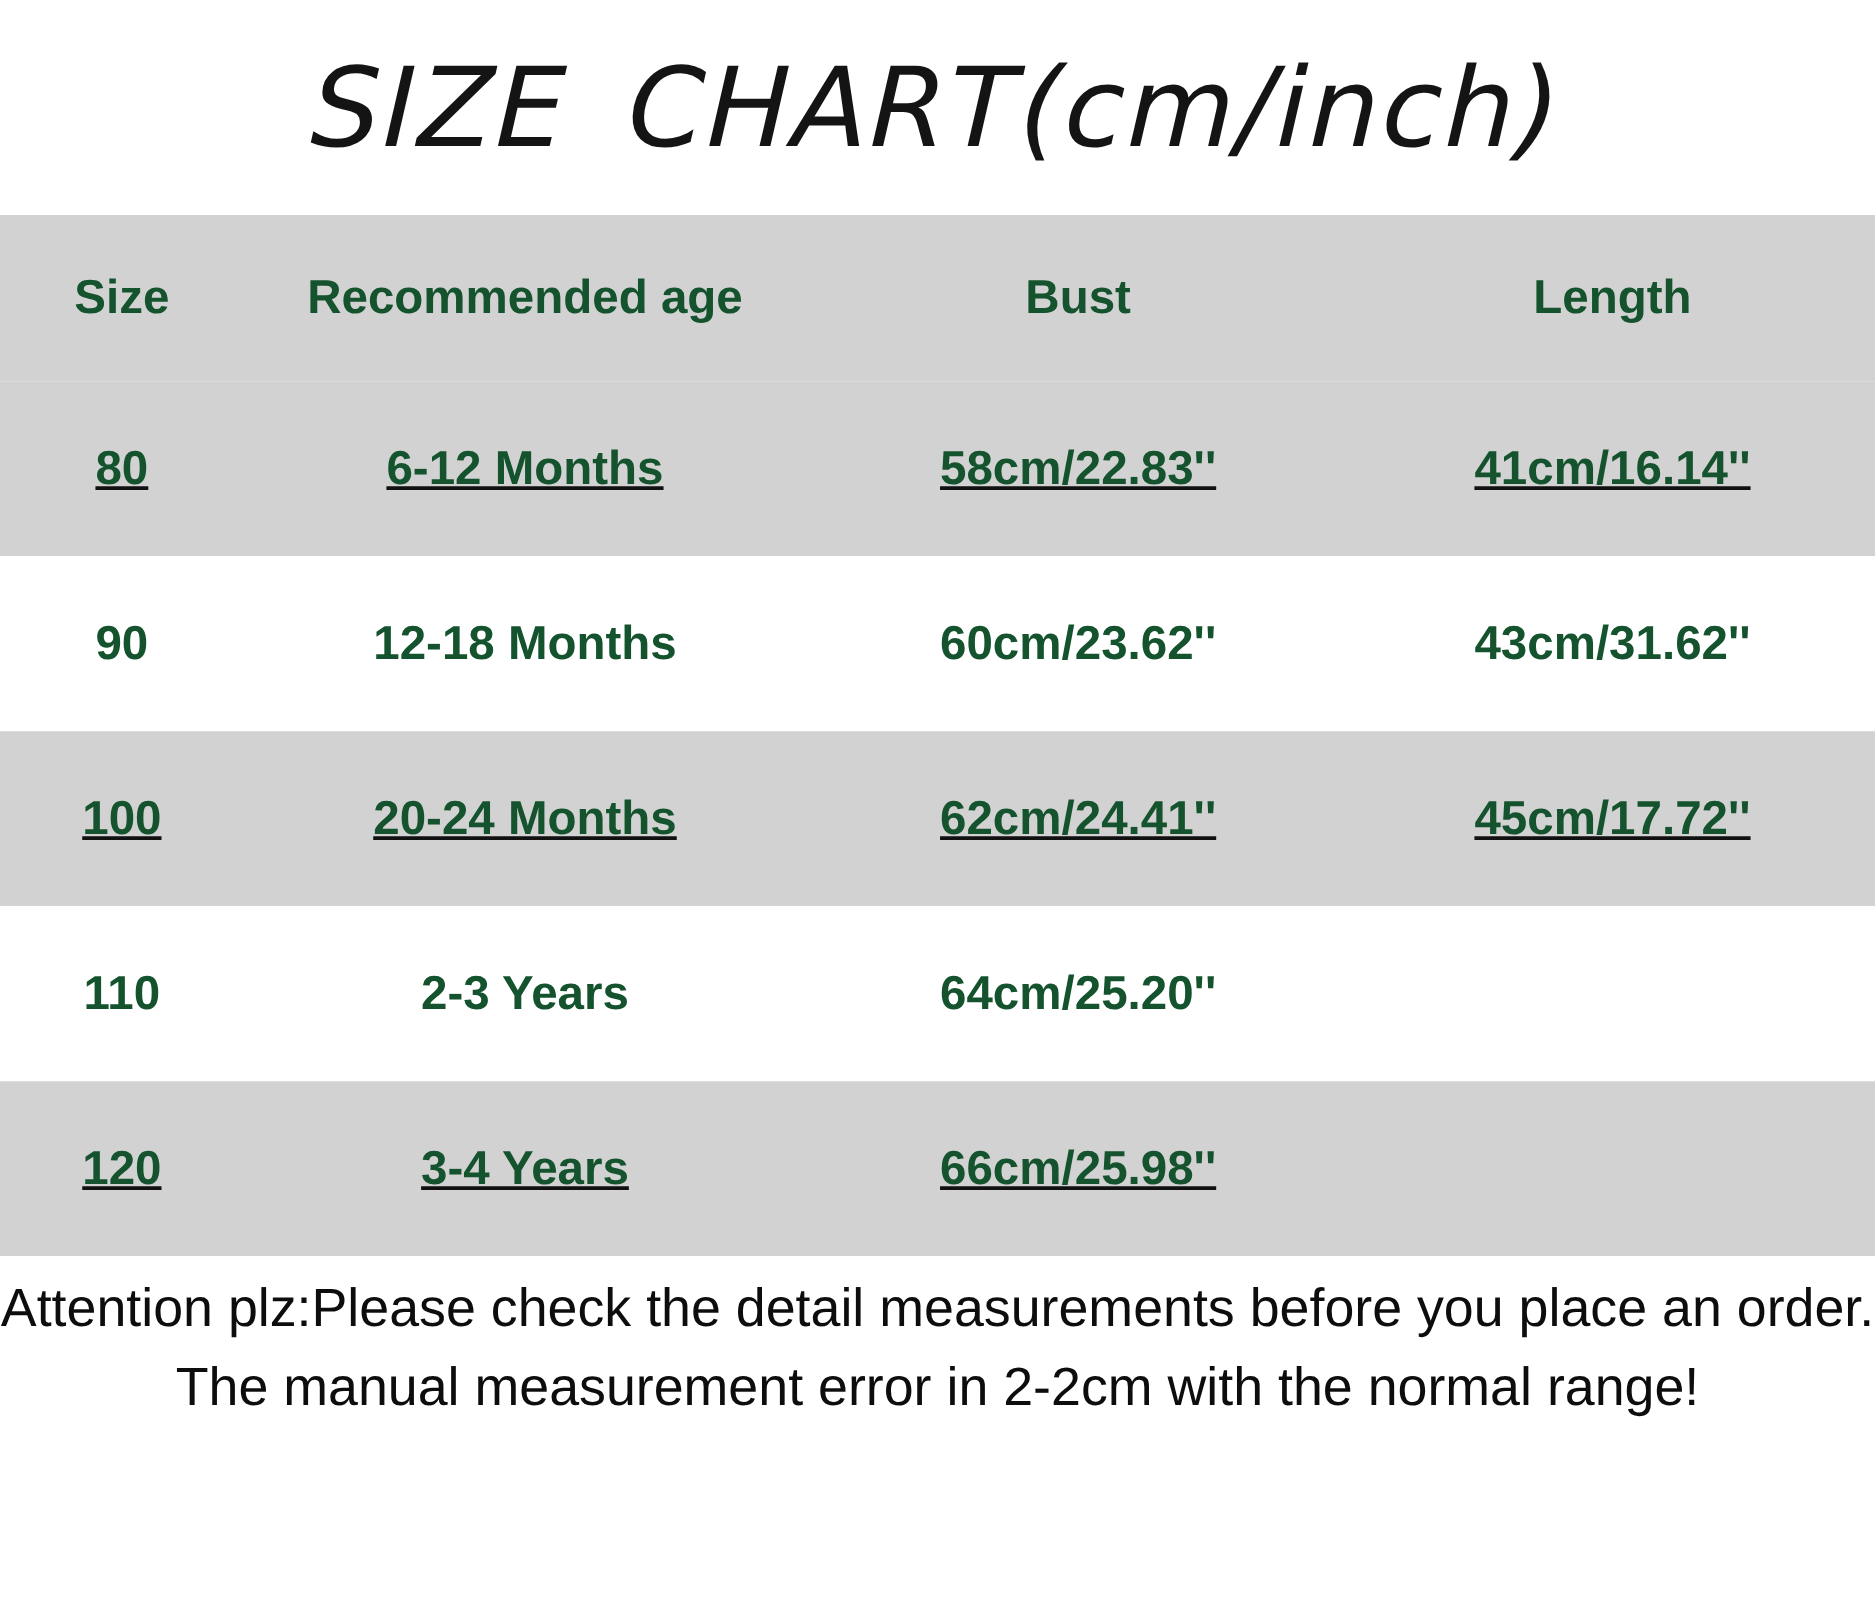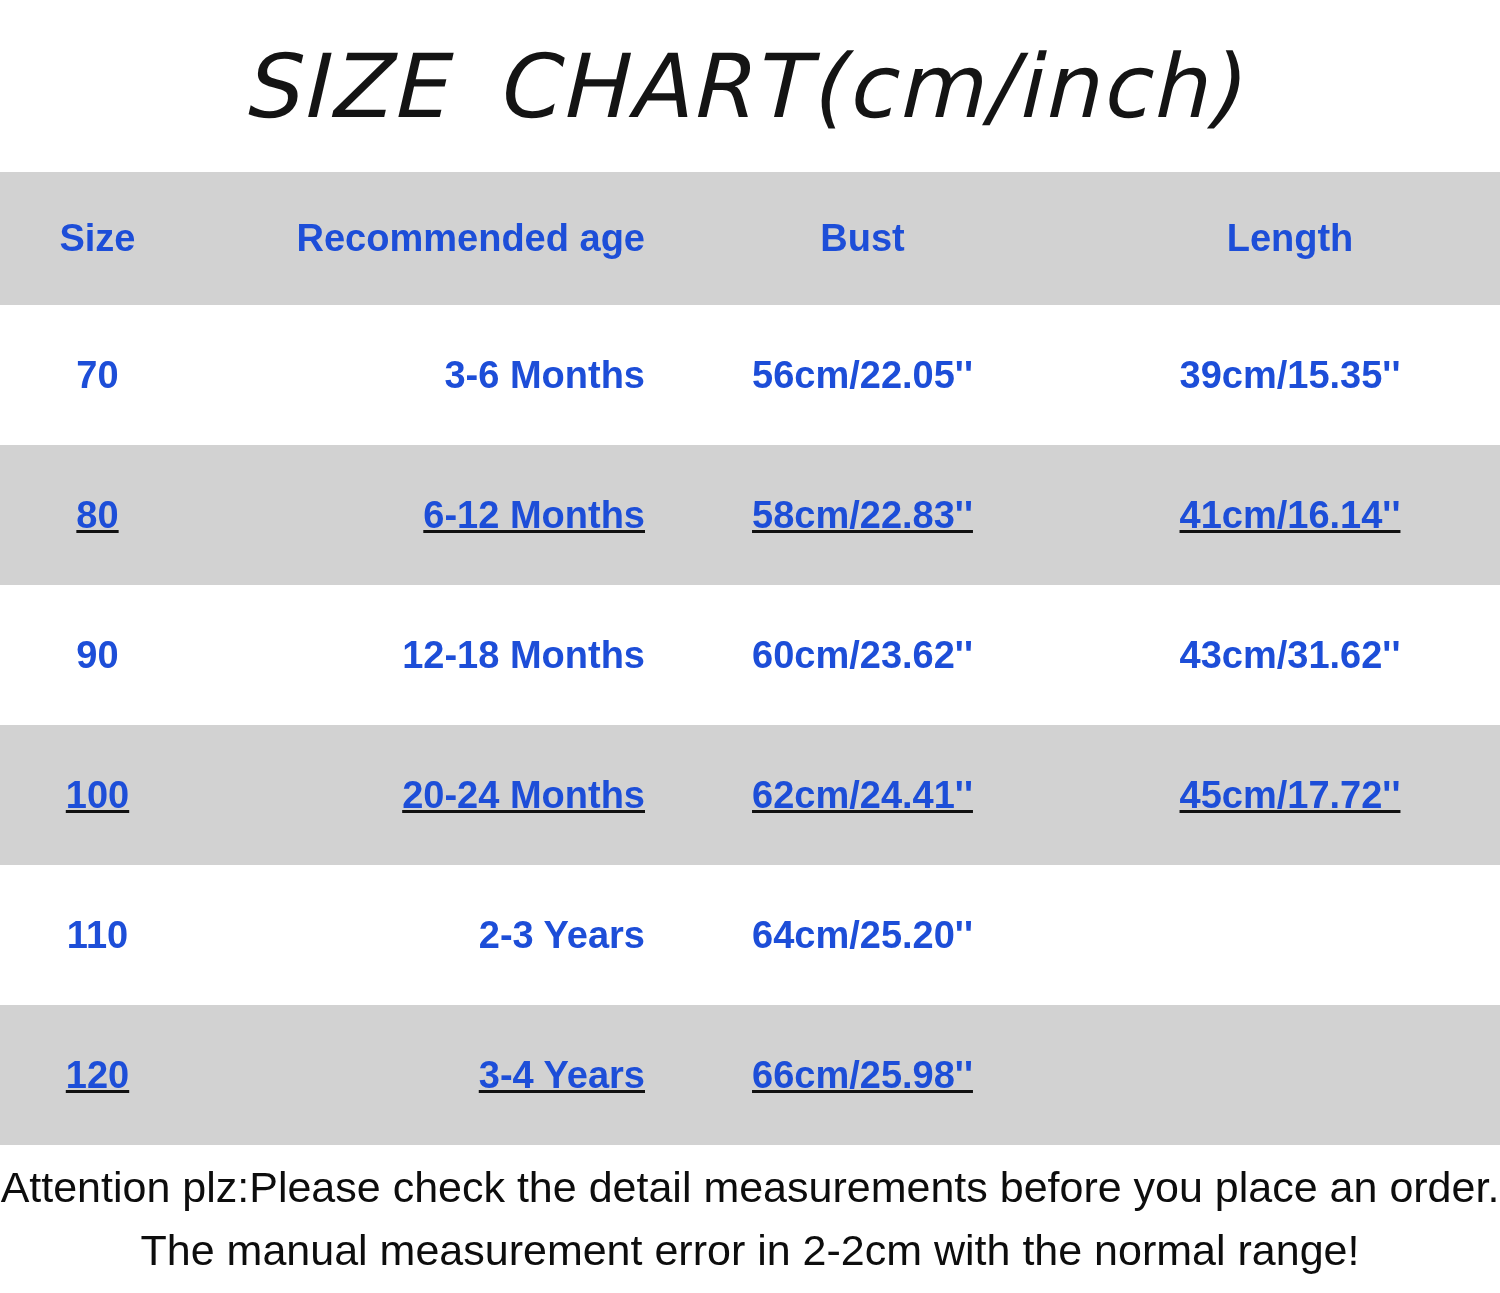--- a/index.html
+++ b/index.html
@@ -45,25 +45,25 @@
   .t-row.header {
     height: 133px;
     background: #d2d2d2;
   }
   .t-row.gray { background: #d2d2d2; text-decoration: underline; }
   .t-cell {
     text-align: center;
     font-weight: bold;
     font-size: 38px;
     letter-spacing: 0px;
-    color: #1d4ed8;
+    color: #14532d;
     white-space: nowrap;
   }
   .c0 { width: 13%; }
-  .c1 { width: 30%; text-align: right; }
+  .c1 { width: 30%; }
   .c2 { width: 29%; }
   .c3 { width: 28%; }
   
   .footer-band {
     height: 148px;
     display: flex;
     flex-direction: column;
     align-items: center;
     justify-content: center;
     gap: 14px;
@@ -87,26 +87,20 @@
 
   <div class="size-table">
 
     <div class="t-row header">
       <div class="t-cell c0">Size</div>
       <div class="t-cell c1">Recommended age</div>
       <div class="t-cell c2">Bust</div>
       <div class="t-cell c3">Length</div>
     </div>
 
-    <div class="t-row">
-      <div class="t-cell c0">70</div>
-      <div class="t-cell c1">3-6 Months</div>
-      <div class="t-cell c2">56cm/22.05''</div>
-      <div class="t-cell c3">39cm/15.35''</div>
-    </div>
 
     <div class="t-row gray">
       <div class="t-cell c0">80</div>
       <div class="t-cell c1">6-12 Months</div>
       <div class="t-cell c2">58cm/22.83''</div>
       <div class="t-cell c3">41cm/16.14''</div>
     </div>
 
     <div class="t-row">
       <div class="t-cell c0">90</div>

